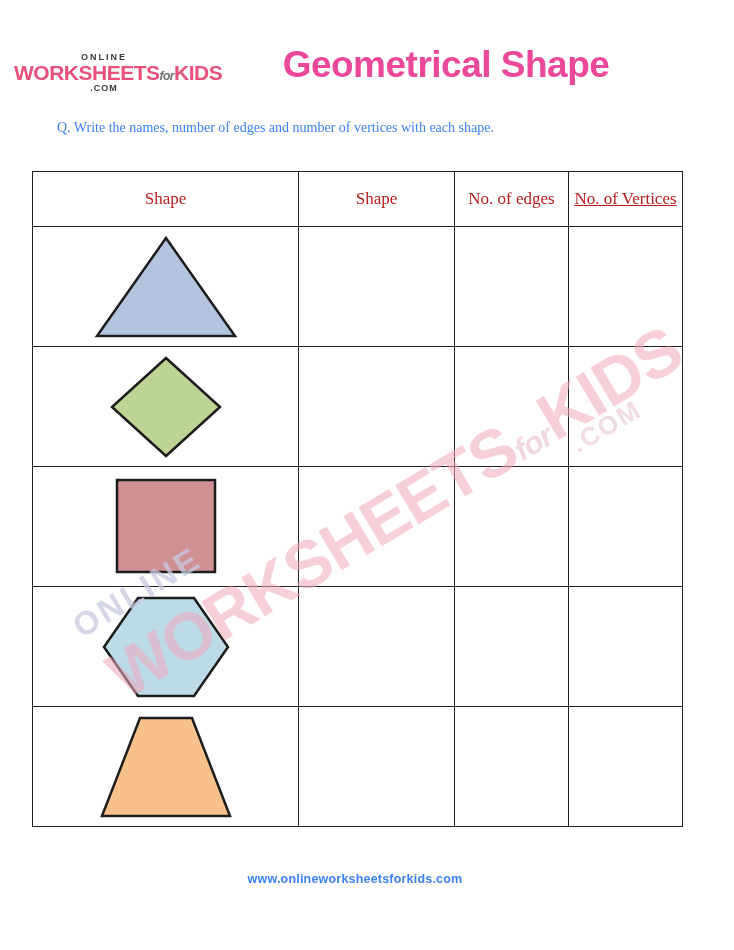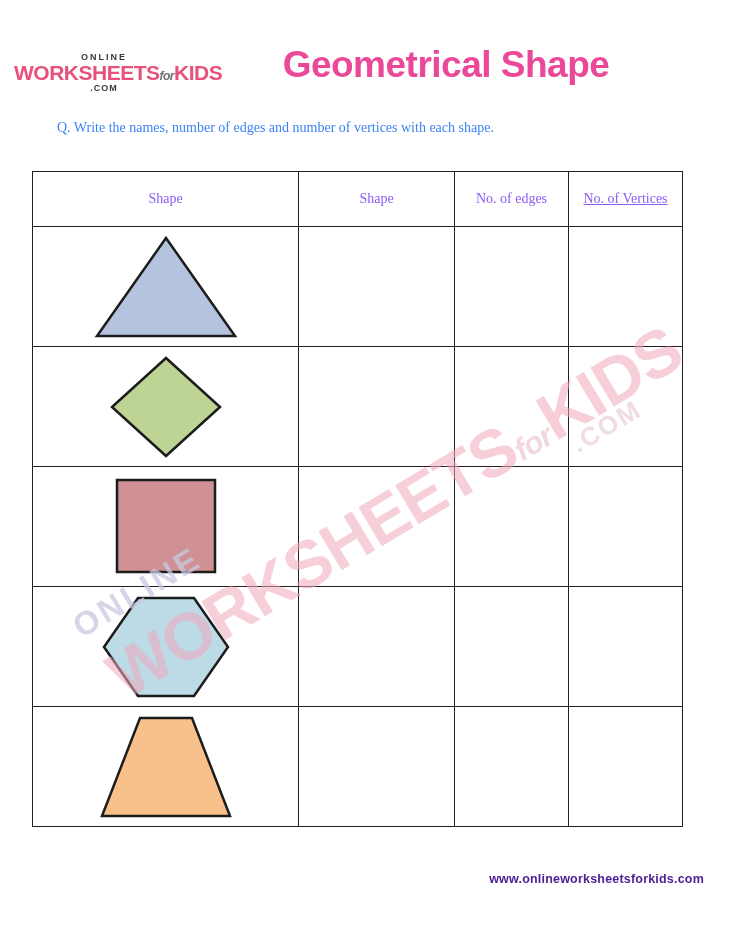--- a/index.html
+++ b/index.html
@@ -110,22 +110,22 @@
   .sheet-table td, .sheet-table th {
     border: 1px solid #231f20;
     padding: 0;
     text-align: center;
     vertical-align: middle;
     font-weight: normal;
     background: transparent;
   }
   .head-row th {
     height: 54px;
-    font-size: 14px;
-    color: #8b5cf6;
+    font-size: 17px;
+    color: #b91c1c;
     line-height: 1.15;
   }
   .body-row td {
     height: 119px;
   }
   .col-shape { width: 265px; }
   .col-name  { width: 155px; }
   .col-edges { width: 113px; }
   .col-vert  { width: 113px; text-decoration: underline; }
 
@@ -188,25 +188,25 @@
     letter-spacing: 2px;
     transform: rotate(-31deg);
   }
 
   
   .footer {
     position: absolute;
     left: 0;
     bottom: 46px;
     width: 698px;
-    text-align: right;
+    text-align: center;
     font-family: "Liberation Sans", sans-serif;
     font-size: 12.5px;
     font-weight: bold;
-    color: #4c1d95;
+    color: #3b82f6;
     letter-spacing: 0.2px;
   }
 </style>
 </head>
 <body>
 
 <div class="page">
 
   <div class="header">
     <div class="logo">

